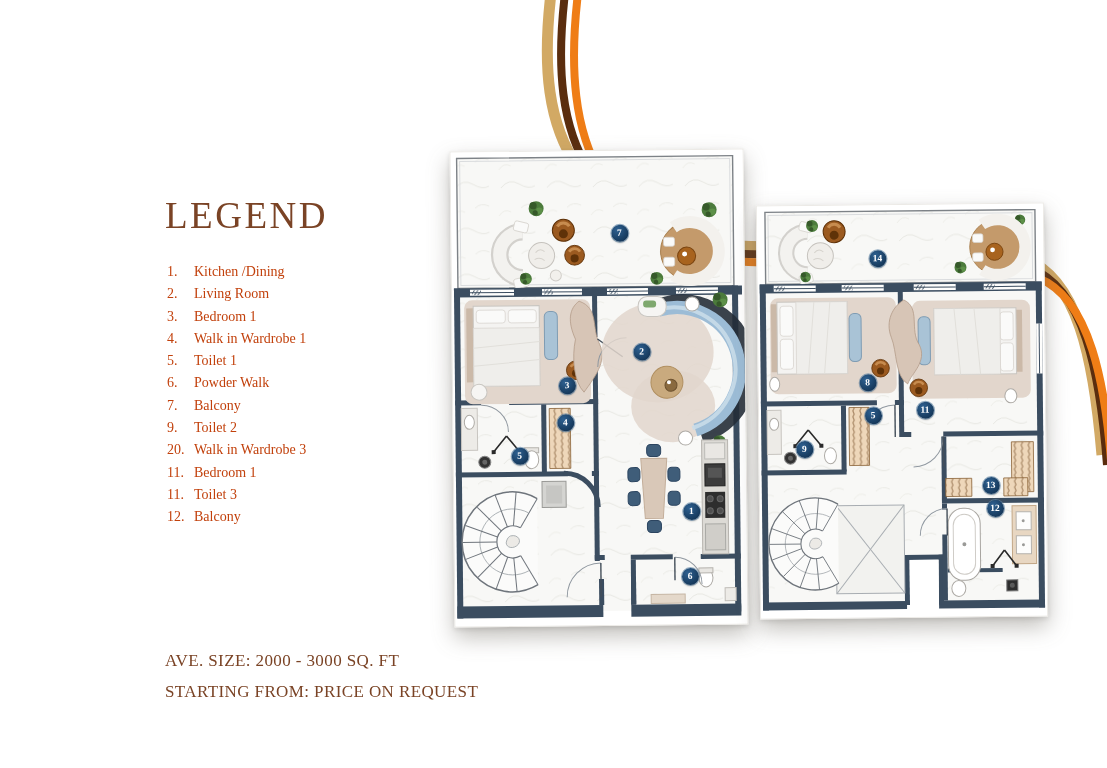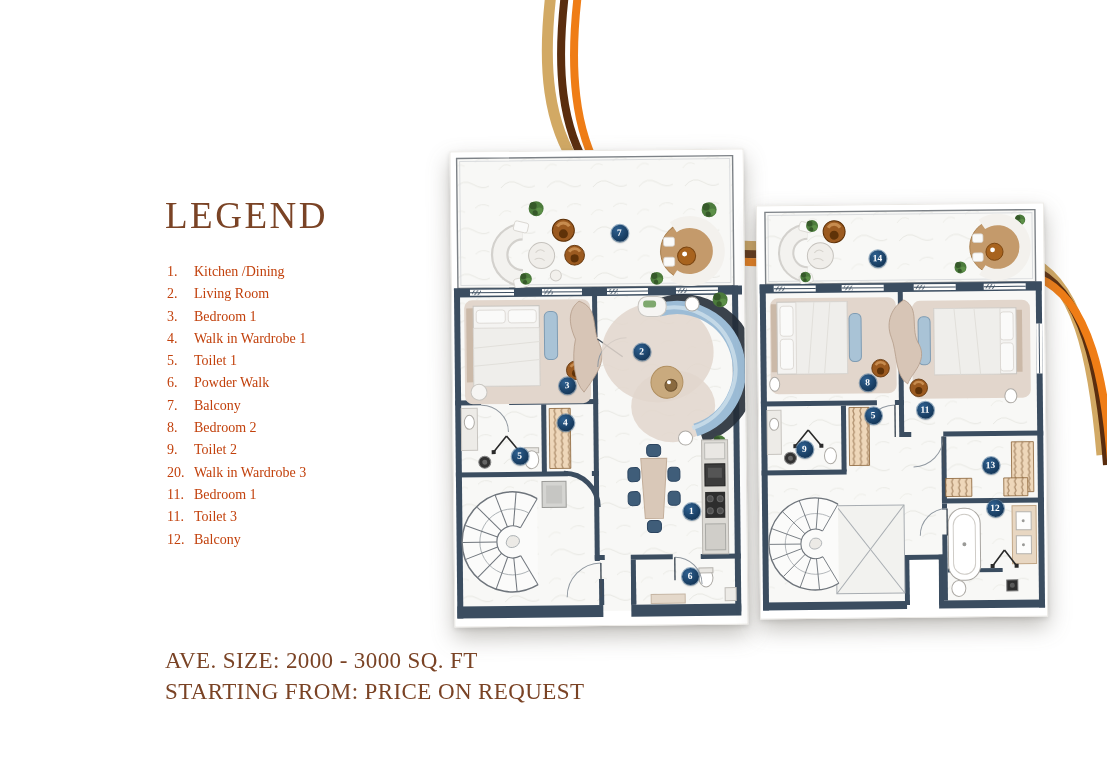--- a/index.html
+++ b/index.html
@@ -5,21 +5,21 @@
   html,body{margin:0;padding:0}
   body{width:1107px;height:768px;position:relative;background:#ffffff;overflow:hidden;
        font-family:"Liberation Serif",serif}
   .ribbon{position:absolute;left:0;top:0;z-index:1}
   
   .legend{position:absolute;left:165px;top:194px;z-index:3}
   .legend-title{margin:0;font-size:37px;font-weight:400;letter-spacing:2.5px;color:#7a4325}
   .legend-list{list-style:none;margin:24px 0 0 2px;padding:0;font-size:14px;line-height:22.3px;color:#c2410c}
   .legend-list .num{display:inline-block;width:27px}
   
-  .footer{position:absolute;left:165px;top:645px;z-index:3;color:#7a4325;font-size:23px;
+  .footer{position:absolute;left:165px;top:645px;z-index:3;color:#7a4325;font-size:17px;
           letter-spacing:.4px;line-height:31px}
   .footer p{margin:0}
   
   .plancard{position:absolute;background:#fff;z-index:2;border:1px solid #eceae6;
             box-shadow:0 10px 22px rgba(110,104,95,.42),0 2px 5px rgba(0,0,0,.12)}
   .plan-left{left:452px;top:150px;width:292px;height:474px;transform:rotate(-.6deg)}
   .plan-right{left:758px;top:204px;width:286px;height:412px;transform:rotate(-.6deg)}
   .plancard svg{display:block}
   
   .marker{position:absolute;width:17px;height:17px;margin:-8.5px 0 0 -8.5px;border-radius:50%;
@@ -125,21 +125,20 @@
 <section class="legend">
   <h1 class="legend-title">LEGEND</h1>
   <ol class="legend-list">
     <li><span class="num">1.</span><span>Kitchen /Dining</span></li>
     <li><span class="num">2.</span><span>Living Room</span></li>
     <li><span class="num">3.</span><span>Bedroom 1</span></li>
     <li><span class="num">4.</span><span>Walk in Wardrobe 1</span></li>
     <li><span class="num">5.</span><span>Toilet 1</span></li>
     <li><span class="num">6.</span><span>Powder Walk</span></li>
     <li><span class="num">7.</span><span>Balcony</span></li>
-    <li><span class="num">8.</span><span>Bedroom 2</span></li>
     <li><span class="num">9.</span><span>Toilet 2</span></li>
     <li><span class="num">20.</span><span>Walk in Wardrobe 3</span></li>
     <li><span class="num">11.</span><span>Bedroom 1</span></li>
     <li><span class="num">11.</span><span>Toilet 3</span></li>
     <li><span class="num">12.</span><span>Balcony</span></li>
   </ol>
 </section>
 
 <div class="footer">
   <p>AVE. SIZE: 2000 - 3000  SQ. FT</p>
@@ -464,15 +463,15 @@
     <line x1="144" y1="300" x2="76" y2="388" stroke="#a8adb2" stroke-width="1"></line>
   </g>
 
   <use href="#spiral" transform="translate(55,338) scale(.92)"></use>
 </svg>
   <span class="marker" style="left:120px;top:53px">14</span>
   <span class="marker" style="left:109px;top:177px">8</span>
   <span class="marker" style="left:166px;top:205px">11</span>
   <span class="marker" style="left:114px;top:210px">5</span>
   <span class="marker" style="left:45px;top:243px">9</span>
-  <span class="marker" style="left:231px;top:261px">13</span>
+  <span class="marker" style="left:231px;top:281px">13</span>
   <span class="marker" style="left:235px;top:304px">12</span>
 </div>
 
 </body></html>

